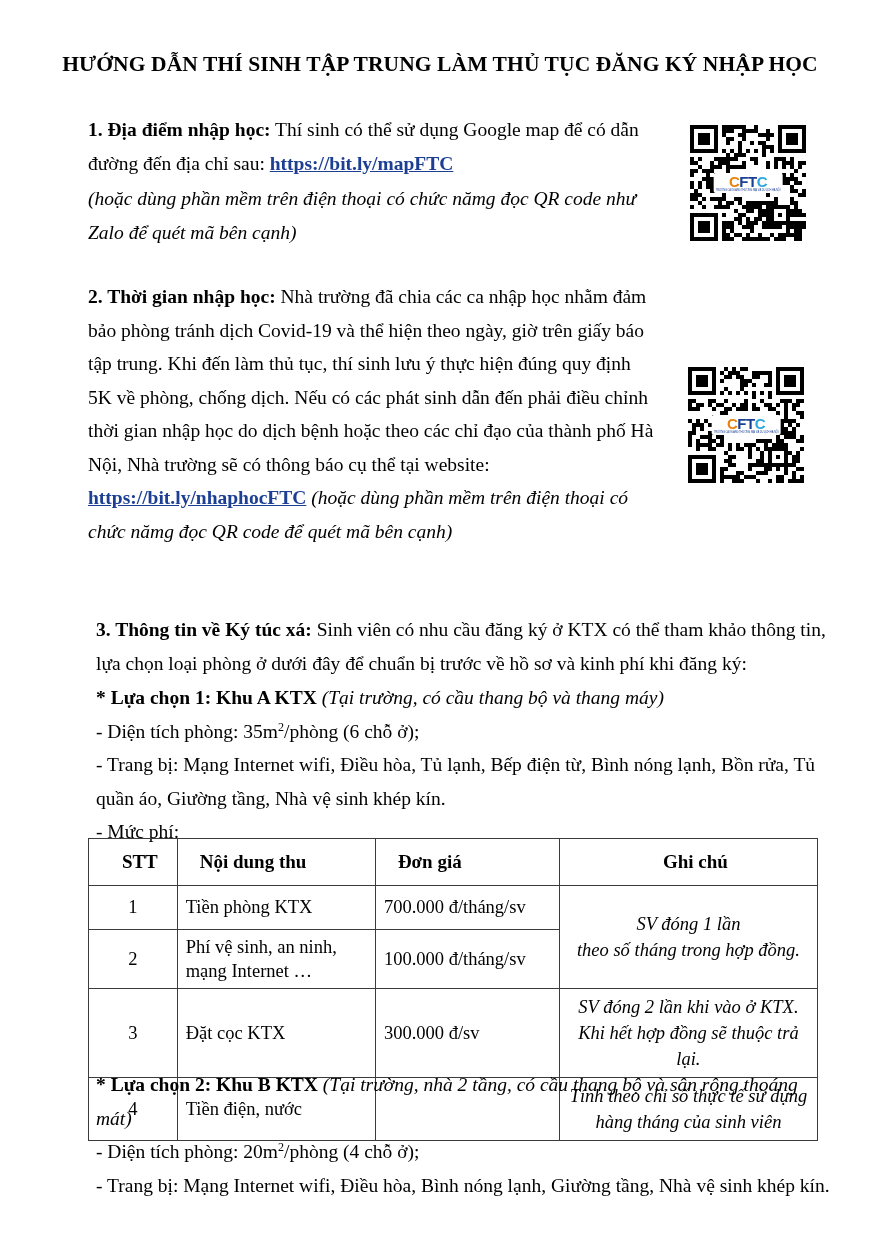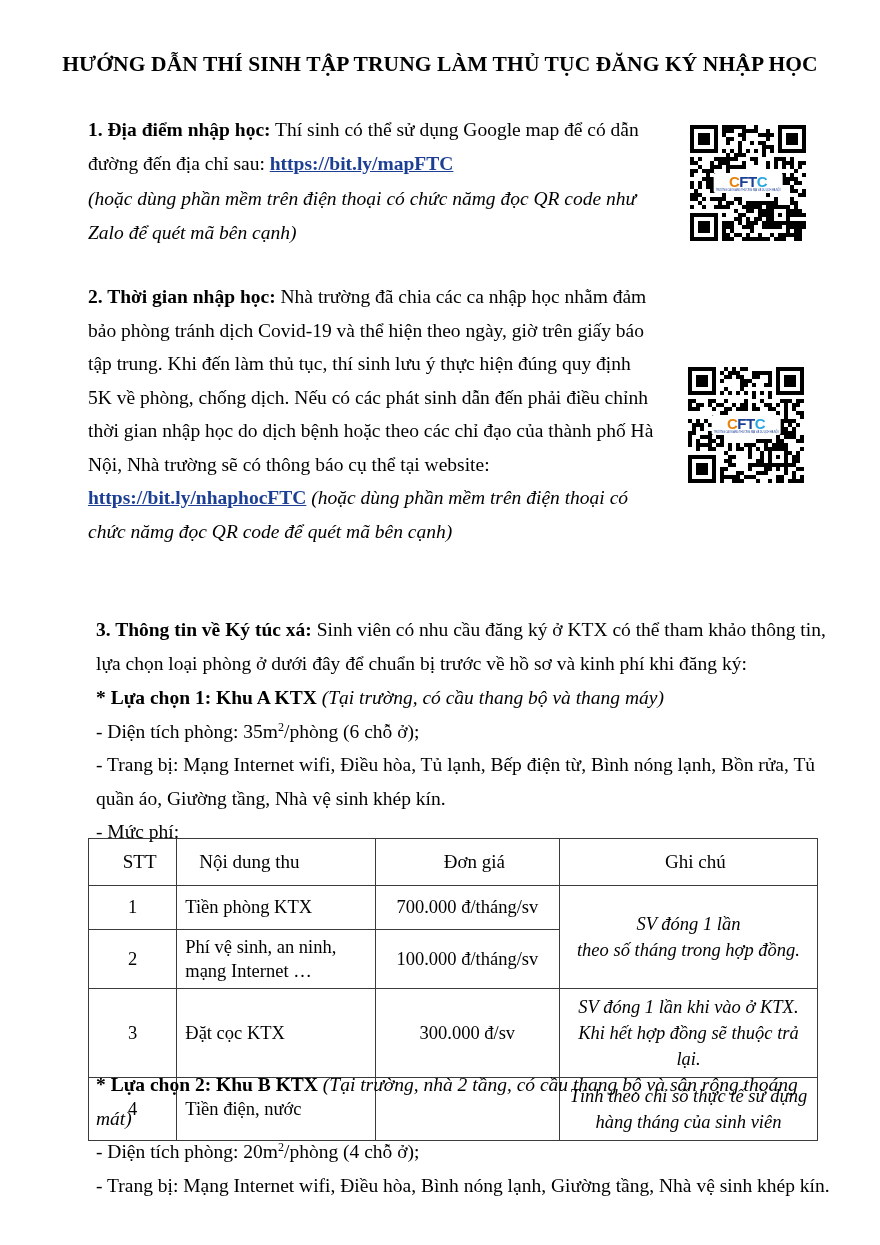--- a/index.html
+++ b/index.html
@@ -119,28 +119,28 @@
     width: 730px;
     border-collapse: collapse;
     font-size: 18.5px;
   }
   .fee-table td, .fee-table th {
     border: 1px solid #3b3b3b;
     padding: 5px 8px;
     vertical-align: middle;
   }
   .fee-table thead th {
-    font-weight: normal;
+    font-weight: bold;
     height: 36px;
     font-size: 19px;
     padding-left: 22px;
   }
   .col-stt  { width: 64px;  text-align: center; }
   .col-noi  { width: 203px; text-align: left; }
-  .col-don  { width: 179px; text-align: center; }
+  .col-don  { width: 179px; text-align: left; }
   .col-ghi  { width: 284px; text-align: center; margin-top: 12px; }
   .cell-note {
     font-style: italic;
     text-align: center;
     line-height: 26px;
     font-size: 18.5px;
   }
   .row-h-1 { height: 44px; }
   .row-h-2 { height: 46px; }
   .row-h-3 { height: 44px; }
@@ -999,21 +999,21 @@
           <div>Phí vệ sinh, an ninh,</div>
           <div>mạng Internet …</div>
         </td>
         <td class="col-don">100.000 đ/tháng/sv</td>
       </tr>
       <tr class="row-h-3">
         <td class="col-stt">3</td>
         <td class="col-noi">Đặt cọc KTX</td>
         <td class="col-don">300.000 đ/sv</td>
         <td class="col-ghi cell-note">
-          <div>SV đóng 1 lần khi vào ở KTX.</div>
+          <div>SV đóng 2 lần khi vào ở KTX.</div>
           <div>Khi hết hợp đồng sẽ thuộc trả lại.</div>
         </td>
       </tr>
       <tr class="row-h-4">
         <td class="col-stt">4</td>
         <td class="col-noi">Tiền điện, nước</td>
         <td class="col-don"></td>
         <td class="col-ghi cell-note">
           <div>Tính theo chỉ số thực tế sử dụng</div>
           <div>hàng tháng của sinh viên</div>

